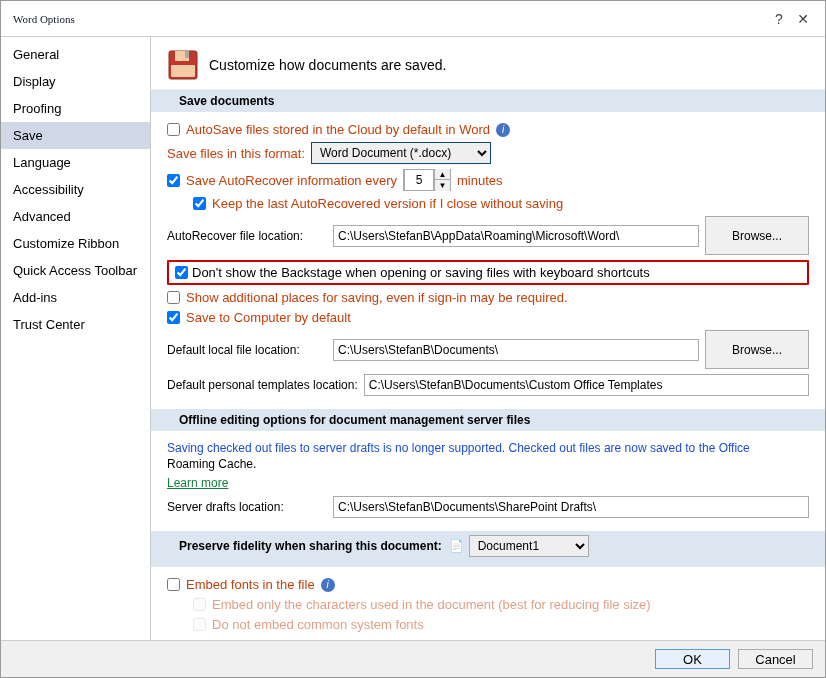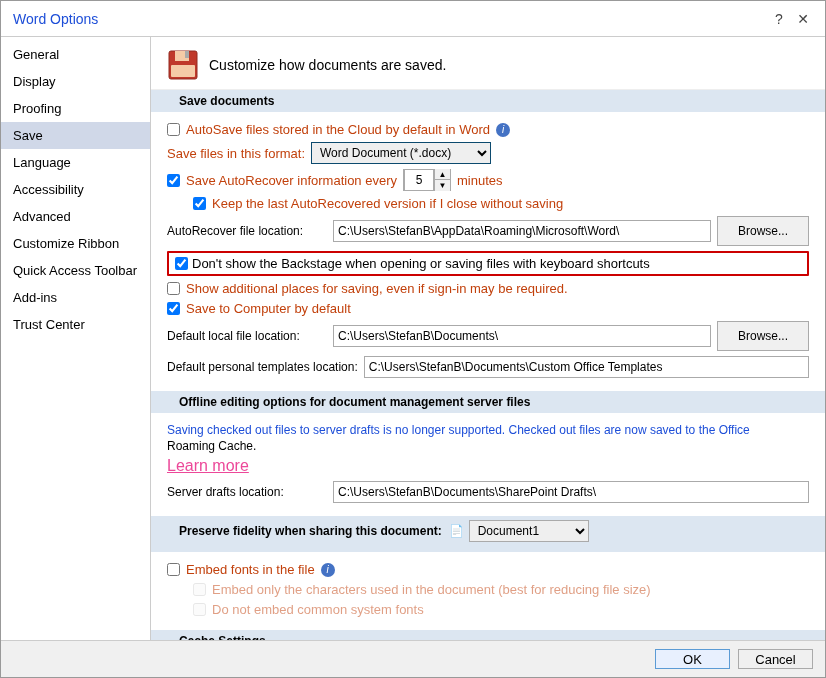--- a/index.html
+++ b/index.html
@@ -20,22 +20,23 @@
       background: #ffffff;
       border-bottom: 1px solid #ccc;
       padding: 8px 12px;
       display: flex;
       align-items: center;
       justify-content: space-between;
       height: 36px;
     }
 
     .title-bar-title {
-      font-size: 14px;
-      color: #1d4ed8;
+      font-size: 11px;
+      color: #0f172a;
+      font-family: Liberation Serif, serif;
     }
 
     .title-bar-controls {
       display: flex;
       gap: 4px;
     }
 
     .title-btn {
       width: 20px;
       height: 20px;
@@ -160,23 +161,23 @@
       flex: 1;
       border: 1px solid #aaa;
       padding: 2px 4px;
       font-size: 12px;
       height: 22px;
     }
 
     .browse-btn {
       border: 1px solid #aaa;
       background: #f0f0f0;
-      padding: 2px 20px;
-      font-size: 12px;
-      height: 30px;
+      padding: 2px 26px;
+      font-size: 12px;
+      height: 39px;
       cursor: pointer;
     }
 
     .highlighted-row {
       display: flex;
       align-items: center;
       gap: 4px;
       border: 2px solid #cc0000;
       padding: 3px 6px;
       margin-bottom: 5px;
@@ -237,24 +238,24 @@
       height: 14px;
       border-radius: 50%;
       background: #4472c4;
       color: white;
       font-size: 10px;
       font-style: italic;
       cursor: default;
     }
 
     .learn-more {
-      color: #ec4899;
+      color: #15803d;
       text-decoration: underline;
       cursor: pointer;
-      font-size: 16px;
+      font-size: 12px;
     }
 
     .bold-label {
       font-weight: bold;
     }
 
     .gray-text {
       color: #aaa;
     }
 

